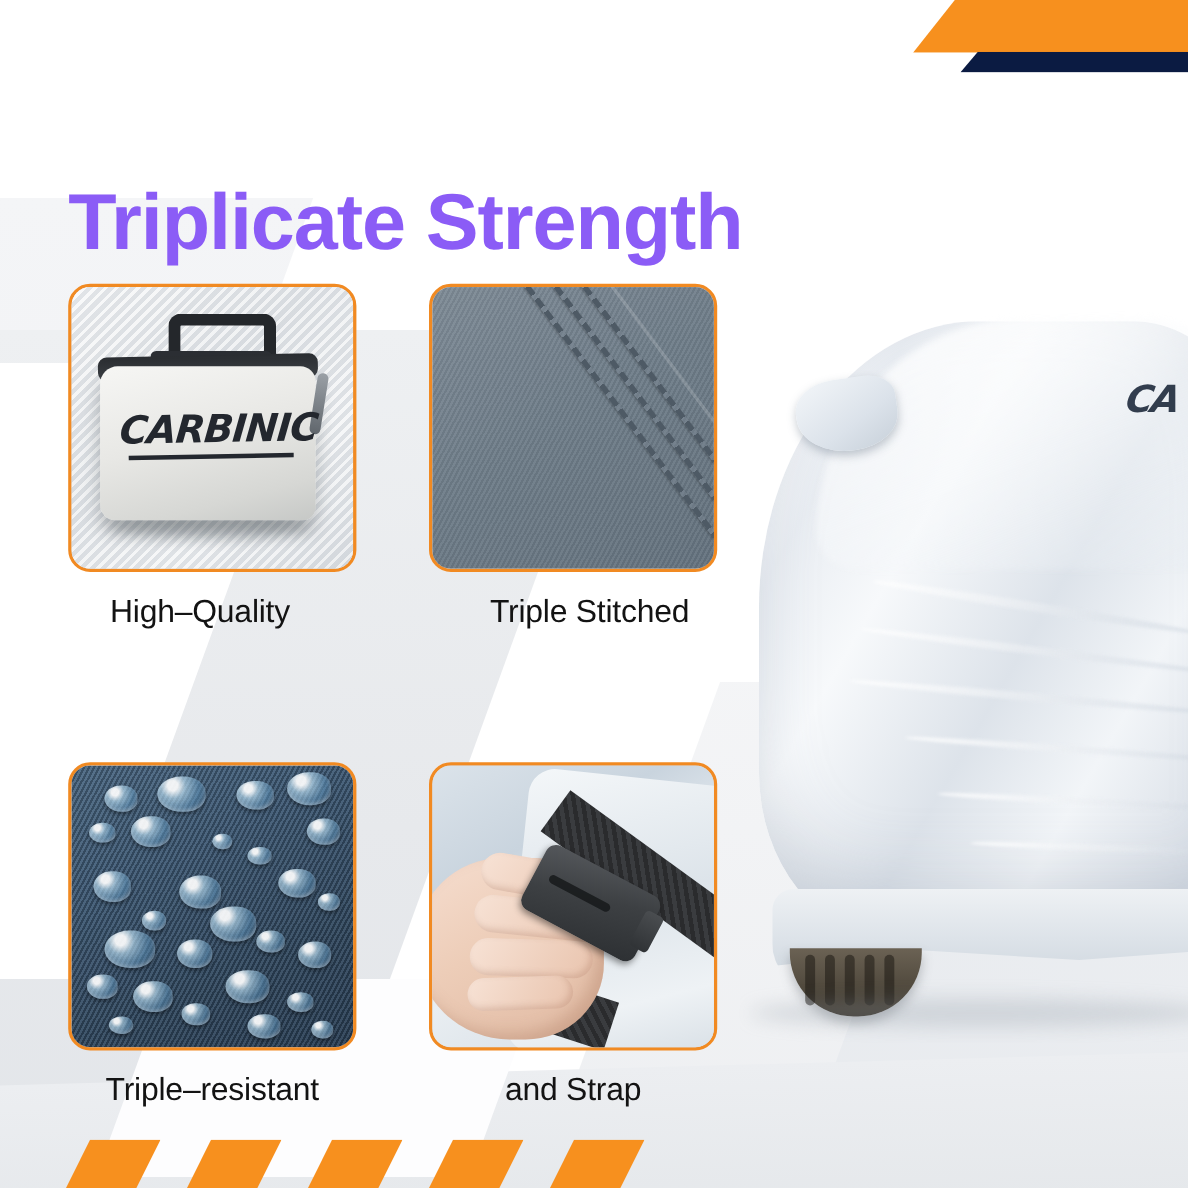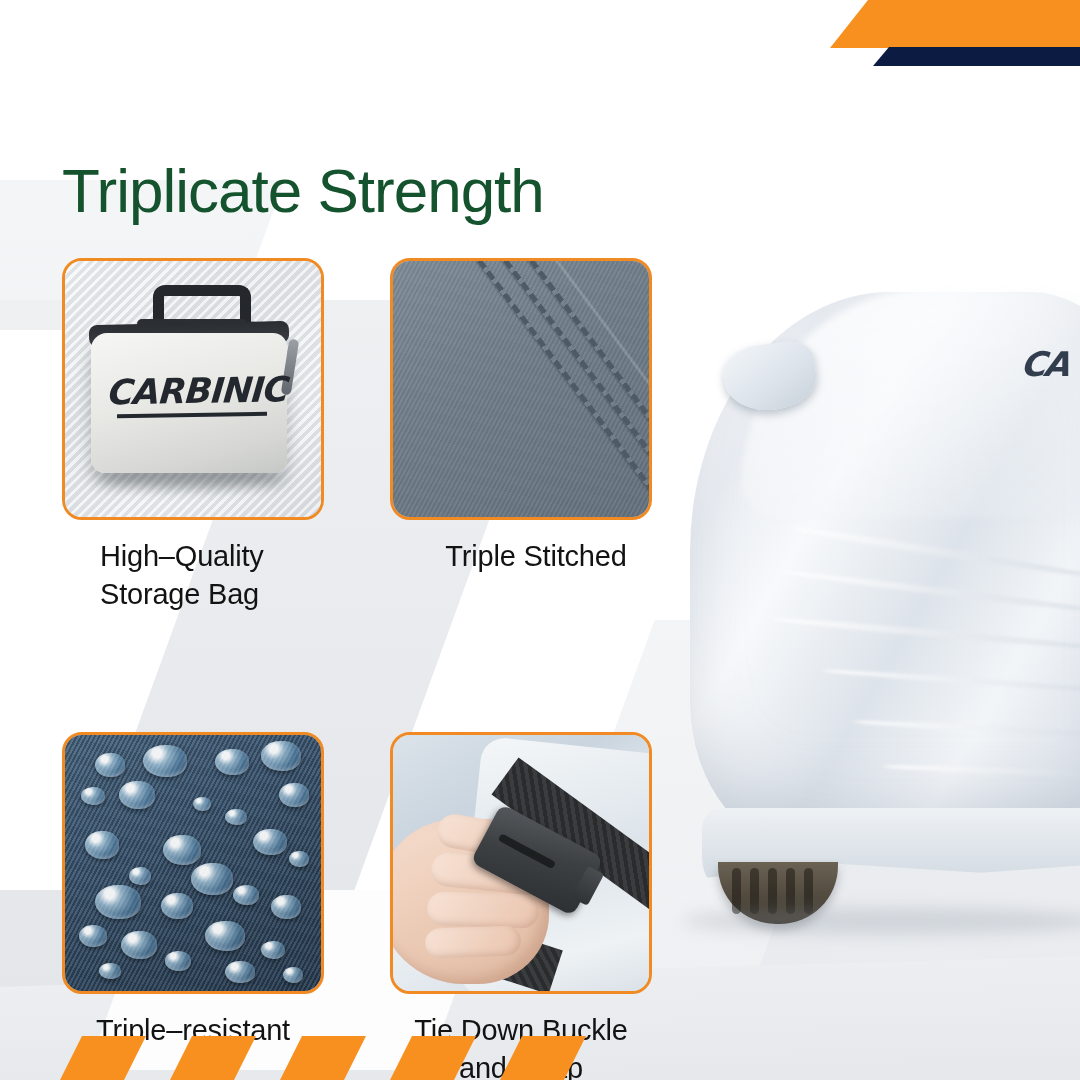--- a/index.html
+++ b/index.html
@@ -61,21 +61,21 @@
   
   .stripes{position:absolute;left:60px;bottom:0;height:44px;display:flex;gap:24px;}
   .stripe{
     width:86px;height:44px;background:#F7901E;
     clip-path:polygon(22px 0,100% 0,calc(100% - 22px) 100%,0 100%);
   }
 
   
   .title{
     position:absolute;left:62px;top:118px;
-    font-size:62px;font-weight:normal;color:#14532d;
+    font-size:72px;font-weight:bold;color:#8b5cf6;
     letter-spacing:-1px;line-height:1;white-space:nowrap;
   }
 
   
   .grid{position:absolute;left:62px;top:258px;width:600px;}
   .row{display:flex;gap:66px;}
   .row.second{margin-top:118px;}
   .cell{width:262px;}
   .thumb{
     width:256px;height:256px;border:3px solid #F18A22;border-radius:20px;
@@ -317,21 +317,20 @@
             <div class="bag-handle-base"></div>
             <div class="bag-top"></div>
             <div class="bag-body"></div>
             <div class="bag-zip"></div>
             <div class="bag-logo">CARBINIC</div>
             <div class="bag-logo-underline"></div>
           </div>
         </div>
         <div class="caption cap-left">
           <div>High–Quality</div>
-          <div>Storage Bag</div>
         </div>
       </div>
 
       <div class="cell">
         <div class="thumb">
           <div class="inner stitch-bg">
             <div class="stitch-fold"></div>
             <div class="stitch s1"></div>
             <div class="stitch s2"></div>
             <div class="stitch s3"></div>
@@ -393,21 +392,20 @@
             <div class="finger f2"></div>
             <div class="finger f3"></div>
             <div class="finger f4"></div>
             <div class="buckle">
               <div class="buckle-slot"></div>
               <div class="buckle-prong"></div>
             </div>
           </div>
         </div>
         <div class="caption cap-center">
-          <div>Tie Down Buckle</div>
           <div>and Strap</div>
         </div>
       </div>
     </div>
   </div>
 
   <div class="stripes">
     <div class="stripe"></div>
     <div class="stripe"></div>
     <div class="stripe"></div>

